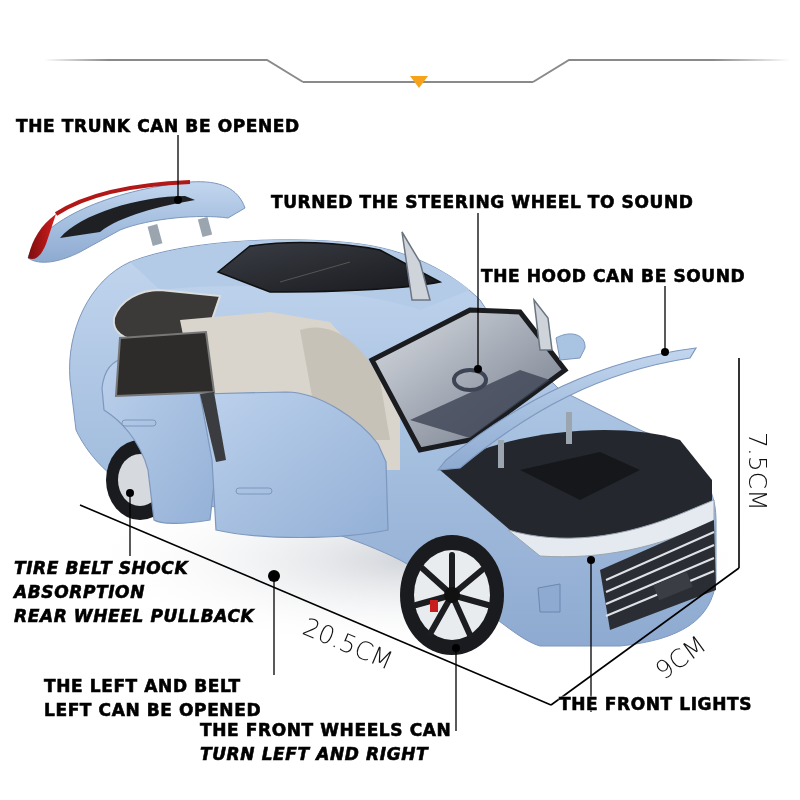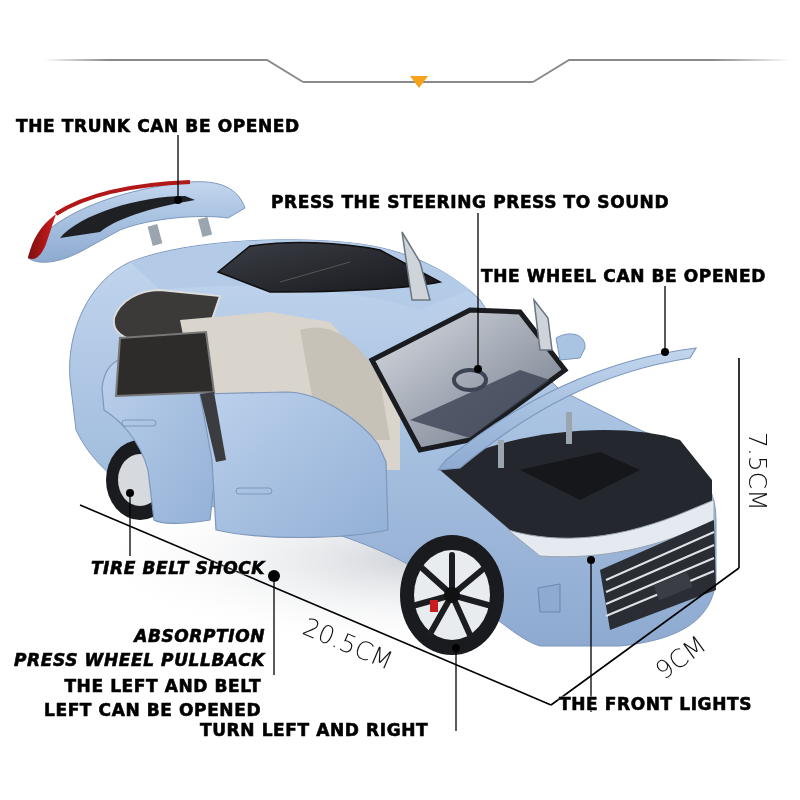--- a/index.html
+++ b/index.html
@@ -1,18 +1,18 @@
 <!DOCTYPE html>
 <html><head>
 <meta charset="utf-8">
 <style>
   html, body { margin: 0; padding: 0; }
   body { width: 800px; height: 800px; background: #ffffff; position: relative; overflow: hidden;
          font-family: "DejaVu Sans", sans-serif; }
-  .stage { position: absolute; left: 0; top: 0; width: 800px; height: 800px; text-align: right; }
+  .stage { position: absolute; left: 0; top: 0; width: 800px; height: 800px; }
   .stage svg { position: absolute; left: 0; top: 0; }
   .label { position: absolute; font-family: "DejaVu Sans", sans-serif; font-weight: 900;
            color: #000; font-size: 17px; letter-spacing: 0.6px; line-height: 24px; white-space: nowrap;
            -webkit-text-stroke: 0.6px #000; text-shadow: 0 0 2px #fff, 0 0 2px #fff; }
   .dim { position: absolute; font-family: "DejaVu Sans", sans-serif; font-weight: 300; color: #111;
          font-size: 25px; white-space: nowrap; transform-origin: left top; }
 </style>
 </head>
 <body>
 
@@ -171,36 +171,37 @@
       <circle cx="478" cy="369" r="4"></circle>
       <circle cx="665" cy="352" r="4"></circle>
       <circle cx="130" cy="493" r="4"></circle>
       <circle cx="274" cy="576" r="6"></circle>
       <circle cx="456" cy="648" r="4"></circle>
       <circle cx="591" cy="560" r="4"></circle>
     </g>
   </svg>
 
   <div class="label" style="left:16px; top:114px;">THE TRUNK CAN BE OPENED</div>
-  <div class="label" style="left:271px; top:190px;">PRESS THE STEERING PRESS TO SOUND</div>
-  <div class="label" style="left:481px; top:264px;">THE WHEEL CAN BE OPENED</div>
+  <div class="label" style="left:271px; top:190px;">TURNED THE STEERING WHEEL TO SOUND</div>
+  <div class="label" style="left:481px; top:264px;">THE HOOD CAN BE SOUND</div>
 
   <div style="position:absolute; left:14px; top:556px;font-style:italic;">
     <div class="label" style="position:static;">TIRE BELT SHOCK</div>
-    <div class="label" style="position:static;margin-top:44px;">ABSORPTION</div>
-    <div class="label" style="position:static;">PRESS WHEEL PULLBACK</div>
+    <div class="label" style="position:static;">ABSORPTION</div>
+    <div class="label" style="position:static;">REAR WHEEL PULLBACK</div>
   </div>
 
   <div style="position:absolute; left:44px; top:674px;">
     <div class="label" style="position:static;">THE LEFT AND BELT</div>
     <div class="label" style="position:static;">LEFT CAN BE OPENED</div>
   </div>
 
   <div style="position:absolute; left:200px; top:718px;">
-    <div class="label" style="position:static;">TURN LEFT AND RIGHT</div>
+    <div class="label" style="position:static;">THE FRONT WHEELS CAN</div>
+    <div class="label" style="position:static;font-style:italic;">TURN LEFT AND RIGHT</div>
   </div>
 
   <div style="position:absolute; left:523px; top:692px;margin-left:36px;">
     <div class="label" style="position:static;">THE FRONT LIGHTS</div>
   </div>
 
   <div class="dim" style="left:310px; top:612px; transform: rotate(23deg);">20.5CM</div>
   <div class="dim" style="left:650px; top:662px; transform: rotate(-36deg);">9CM</div>
   <div class="dim" style="left:772px; top:432px; transform: rotate(90deg);">7.5CM</div>
 </div>

